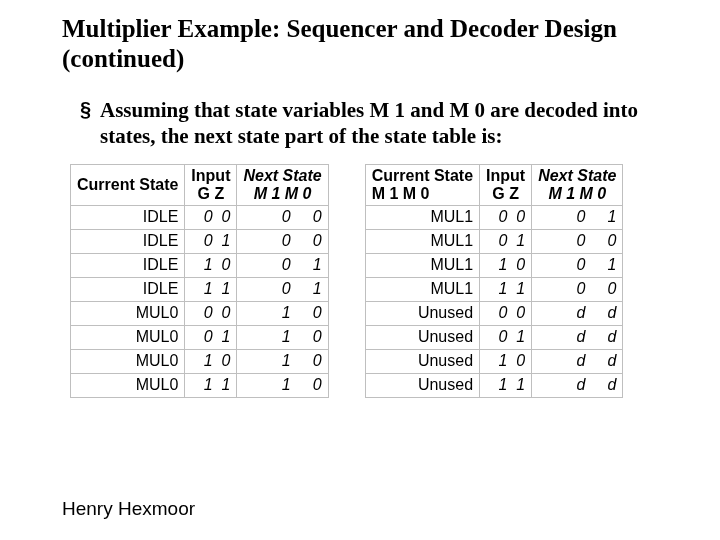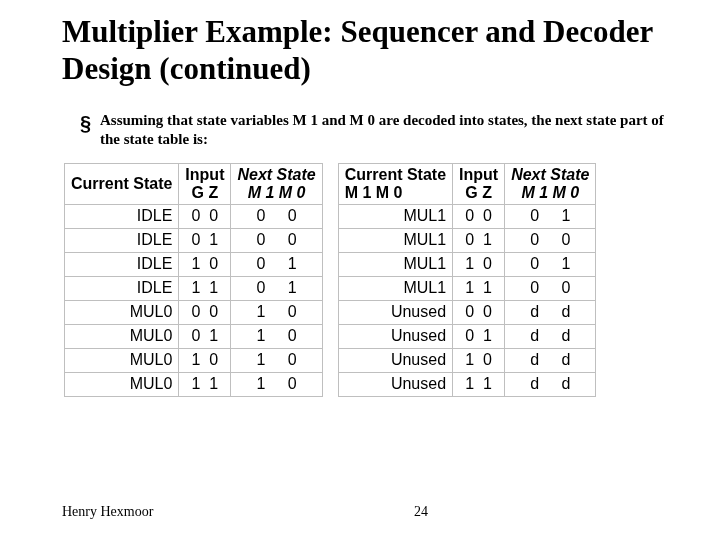--- a/index.html
+++ b/index.html
@@ -14,49 +14,49 @@
     position: relative;
   }
   .slide {
     padding: 14px 42px 0 62px;
     box-sizing: border-box;
     width: 100%;
     height: 100%;
     position: relative;
   }
   .title {
-    font-size: 31px;
+    font-size: 25px;
     font-weight: bold;
     line-height: 1.18;
     margin-bottom: 24px;
   }
   .bullet-row {
     display: flex;
     align-items: flex-start;
     margin-bottom: 14px;
     padding-left: 18px;
   }
   .bullet-mark {
     font-family: Arial, sans-serif;
     font-weight: bold;
     font-size: 20px;
     width: 20px;
     flex: 0 0 20px;
     line-height: 1.2;
   }
   .bullet-text {
-    font-size: 15px;
+    font-size: 21px;
     font-weight: bold;
     line-height: 1.25;
     flex: 1;
   }
   .tables-wrap {
     display: flex;
-    gap: 15px;
-    margin-left: 2px;
+    gap: 36px;
+    margin-left: 8px;
     margin-top: 6px;
   }
   table.state {
     border-collapse: collapse;
     font-family: Arial, Helvetica, sans-serif;
     font-size: 16px;
   }
   table.state th, table.state td {
     border: 1px solid #bfbfbf;
     padding: 2px 6px;
@@ -64,31 +64,31 @@
     height: 24px;
     box-sizing: border-box;
   }
   table.state th {
     font-weight: bold;
     background: #ffffff;
   }
   .hdr-cur { text-align: left; padding-left: 8px; }
   .hdr-sub { }
   .cell-state { text-align: right; padding-left: 10px; min-width: 70px; }
-  .cell-pair { text-align: center; white-space: pre; min-width: 52px; }
+  .cell-pair { text-align: right; white-space: pre; min-width: 52px; font-style: italic; }
   .cell-pair-wide { min-width: 70px; }
   .col-ns  { min-width: 80px; font-style: italic; }
   .footer {
     position: absolute;
     bottom: 20px;
     left: 62px;
     right: 42px;
     display: flex;
-    font-size: 14px;
-    font-family: Liberation Serif, serif;
+    font-size: 19px;
+    font-family: Liberation Sans, sans-serif;
   }
   .footer .author { flex: 0 0 auto; }
   .footer .spacer { flex: 1; }
   .footer .page   { flex: 0 0 auto; padding-right: 250px; }
 </style>
 </head>
 <body>
 
 <div class="slide">
 
@@ -214,16 +214,15 @@
             <td class="cell-pair cell-pair-wide">d     d</td>
           </tr>
     </tbody>
       </table>
 
   </div>
 
   <div class="footer">
     <div class="author">Henry Hexmoor</div>
     <div class="spacer"></div>
-    <div class="page">24</div>
   </div>
 
 </div>
 
 </body></html>

